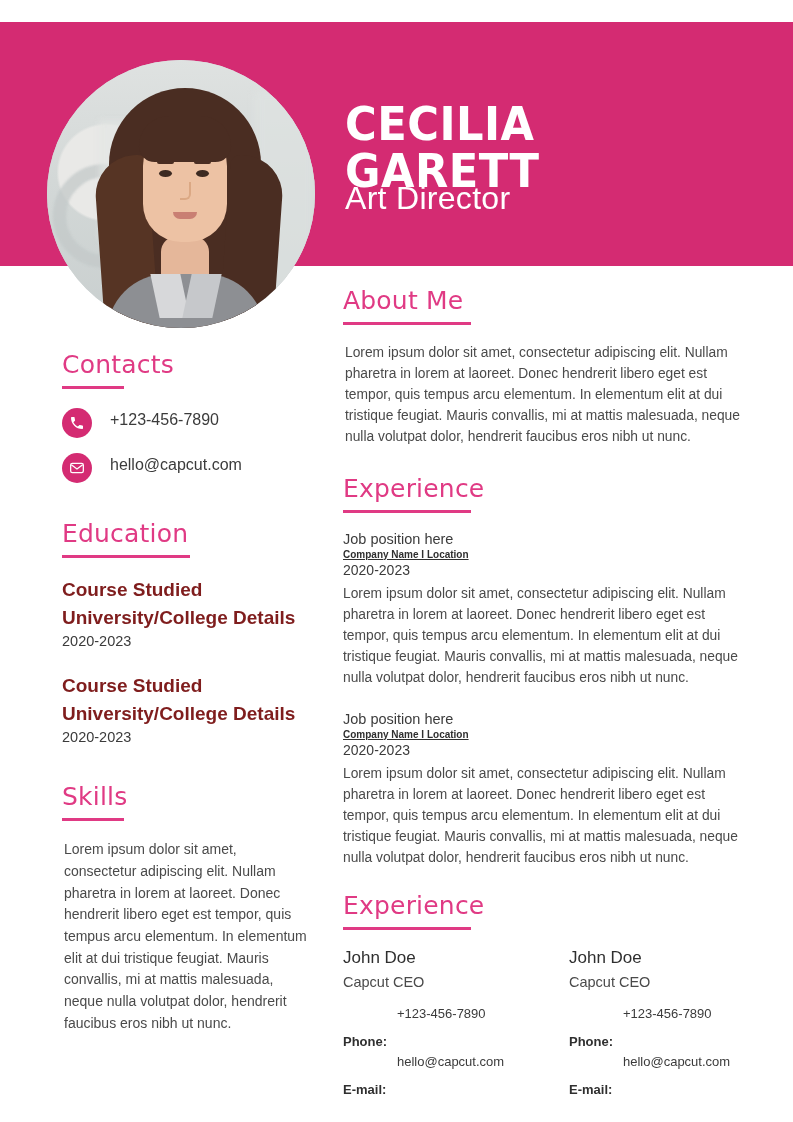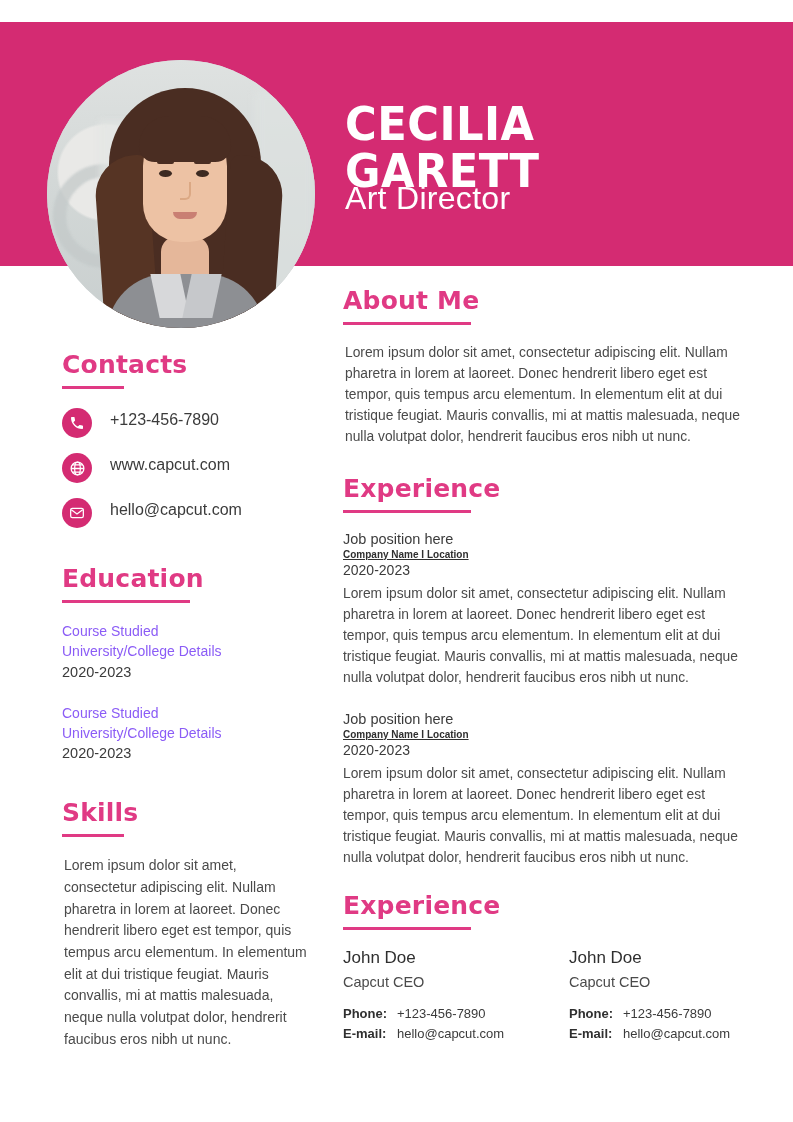--- a/index.html
+++ b/index.html
@@ -237,21 +237,21 @@
 
   
   .left-col {
     position: absolute;
     left: 62px;
     top: 350px;
     width: 250px;
   }
   .section-head {
     font-family: "DejaVu Sans", sans-serif;
-    font-weight: bold;
+    font-weight: normal;
     font-size: 25px;
     color: #e03a84;
     margin: 0;
     letter-spacing: 0.2px;
   }
   .head-rule {
     width: 62px;
     height: 3px;
     background: #e03a84;
     margin-top: 7px;
@@ -284,23 +284,23 @@
   .c-icon svg { display: block; }
   .c-text {
     font-size: 16px;
     line-height: 1.22;
     color: #3b3b3b;
     padding-top: 3px;
   }
 
   .edu-block { margin-bottom: 20px; }
   .edu-line1, .edu-line2 {
-    font-size: 14px;
-    font-weight: normal;
-    color: #8b5cf6;
+    font-size: 19px;
+    font-weight: bold;
+    color: #7f1d1d;
     line-height: 1.45;
   }
   .edu-years {
     font-size: 14.5px;
     color: #3b3b3b;
     line-height: 1.45;
   }
 
   .skills-text {
     font-size: 14px;
@@ -361,20 +361,21 @@
   .ref-line {
     display: flex;
     font-size: 13px;
     line-height: 1.6;
     color: #3b3b3b;
   }
   .ref-label {
     font-weight: bold;
     min-width: 54px;
     color: #2f2f2f;
+    margin-top: 28px;
   }
   .section-gap { height: 26px; }
 </style>
 </head>
 <body>
 
 <div class="page">
 
   <div class="header-band"></div>
   <div class="header-name">CECILIA GARETT</div>
@@ -413,30 +414,20 @@
       <li class="contact-item">
         <span class="c-icon">
           <svg width="16" height="16" viewBox="0 0 24 24" fill="#ffffff">
               <path d="M6.6 10.8c1.4 2.8 3.8 5.1 6.6 6.6l2.2-2.2c.3-.3.7-.4 1-.2 1.2.4 2.4.6 3.6.6.6 0 1 .4 1 1V20c0 .6-.4 1-1 1C10.6 21 3 13.4 3 4c0-.6.4-1 1-1h3.5c.6 0 1 .4 1 1 0 1.3.2 2.5.6 3.6.1.3 0 .7-.2 1l-2.3 2.2z"></path>
             </svg>
         </span>
         <span class="c-text">+123-456-7890</span>
       </li>
       <li class="contact-item">
         <span class="c-icon">
-          <svg width="17" height="17" viewBox="0 0 24 24" fill="none" stroke="#ffffff" stroke-width="1.8">
-              <circle cx="12" cy="12" r="9"></circle>
-              <ellipse cx="12" cy="12" rx="4" ry="9"></ellipse>
-              <path d="M3 12h18M4.5 7h15M4.5 17h15"></path>
-            </svg>
-        </span>
-        <span class="c-text">www.capcut.com</span>
-      </li>
-      <li class="contact-item">
-        <span class="c-icon">
           <svg width="16" height="16" viewBox="0 0 24 24" fill="none" stroke="#ffffff" stroke-width="1.9">
               <rect x="2.5" y="5" width="19" height="14" rx="2.5"></rect>
               <path d="M3.5 7l8.5 6.5L20.5 7"></path>
             </svg>
         </span>
         <span class="c-text">hello@capcut.com</span>
       </li>
     </ul>
 
     <div style="height:22px"></div>

